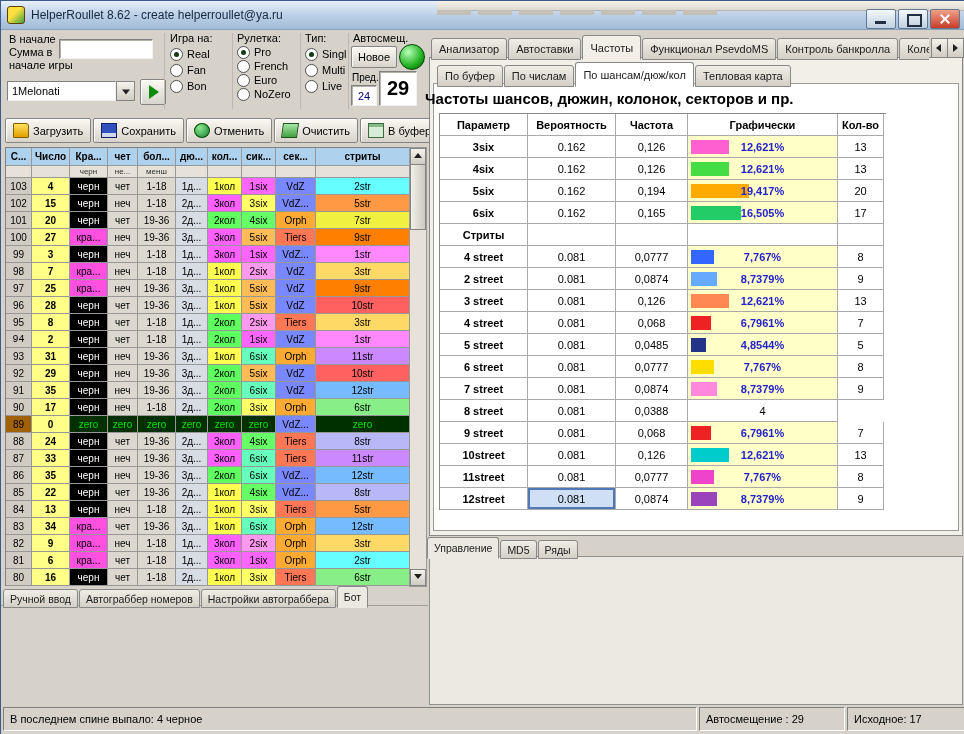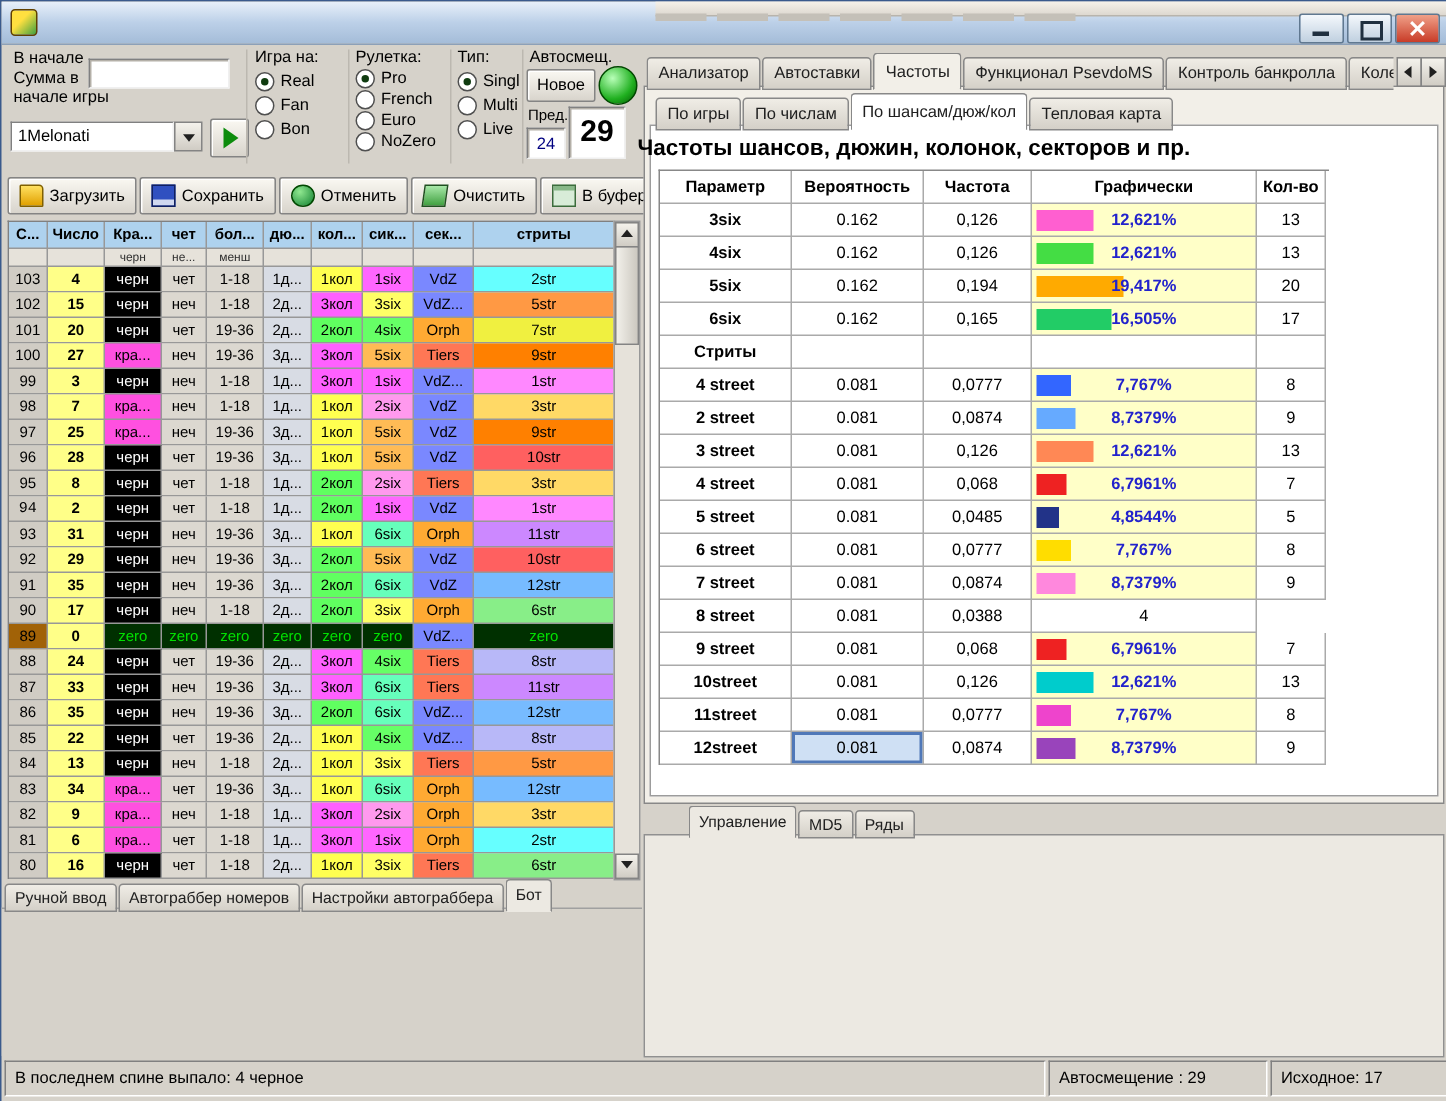--- a/index.html
+++ b/index.html
@@ -101,20 +101,21 @@
 </style>
 </head>
 <body>
 
 <div id="app">
 
   <div class="sliver"><i></i><i></i><i></i><i></i><i></i><i></i><i></i></div>
 
   <div class="titlebar">
     <span class="appicon"></span>
+    <span class="wtitle">HelperRoullet 8.62 - create helperroullet@ya.ru</span>
   </div>
   <div class="winbtns">
     <span class="winbtn">
         <i class="g-min"></i>
       </span>
     <span class="winbtn">
         <i class="g-max"></i>
       </span>
     <span class="winbtn close">
         <i class="g-close"></i>
@@ -546,21 +547,21 @@
       <span class="tab">Автоставки</span>
       <span class="tab active">Частоты</span>
       <span class="tab">Функционал PsevdoMS</span>
       <span class="tab">Контроль банкролла</span>
       <span class="tab">Колесо</span>
     </div>
   <span class="tscroll l" style="left:930px;top:37px"></span>
   <span class="tscroll r" style="left:946px;top:37px"></span>
   <div class="rframe"></div>
   <div class="tabs onwhite" style="left:436px;top:61px">
-      <span class="tab">По игры</span>
+      <span class="tab">По буфер</span>
       <span class="tab">По числам</span>
       <span class="tab active">По шансам/дюж/кол</span>
       <span class="tab">Тепловая карта</span>
     </div>
   <div class="rpage"></div>
   <div class="freqtitle">Частоты шансов, дюжин, колонок, секторов и пр.</div>
   <div class="freq" id="freq">
       <div class="frow">
         <span class="fcell hd">Параметр</span>
         <span class="fcell hd">Вероятность</span>
@@ -726,21 +727,21 @@
         <span class="fcell sel">0.081</span>
         <span class="fcell">0,0874</span>
         <span class="fcell graph">
           <span class="bar" style="width: 26px; background: rgb(153, 68, 187);"></span>
           <span class="gtxt">8,7379%</span>
         </span>
         <span class="fcell">9</span>
       </div>
     </div>
 
-  <div class="tabs small" style="left:458px;top:536px">
+  <div class="tabs small" style="left:426px;top:536px">
       <span class="tab active">Управление</span>
       <span class="tab">MD5</span>
       <span class="tab">Ряды</span>
     </div>
   <div class="brpanel"></div>
 
   <div class="btnbig" style="left:446px;top:568px;width:88px;height:36px;font-size:10px">
     <span class="orb" style="width:20px;height:20px"></span>
     <span style="width:52px">Автоспин старт</span>
   </div>

